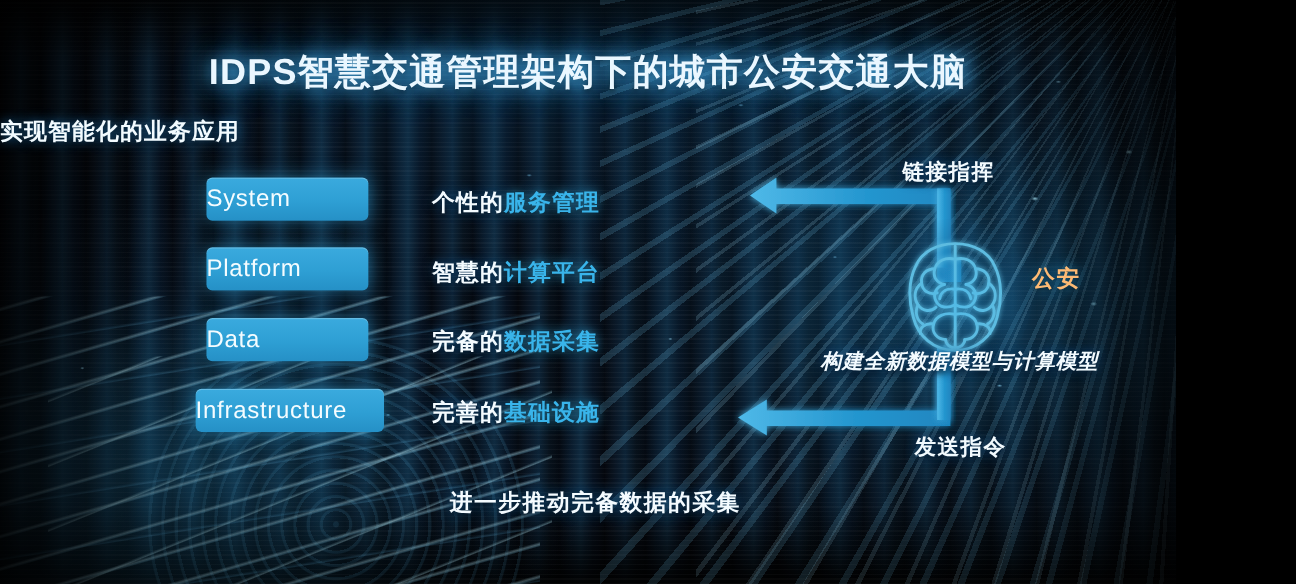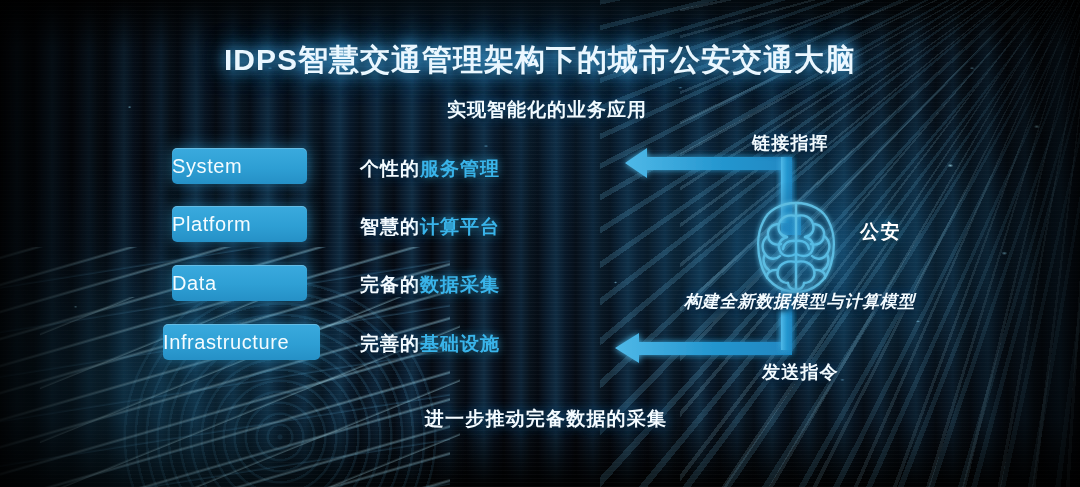--- a/index.html
+++ b/index.html
@@ -1,20 +1,20 @@
 <!DOCTYPE html>
 <html><head>
 <meta charset="utf-8">
 <style>
   html,body{margin:0;padding:0;background:#000;}
   body{font-family:"Liberation Sans","DejaVu Sans",sans-serif;}
 
   #stage{
     position:relative;
-    width:1080px;height:487px;
+    width:980px;height:487px;
     overflow:hidden;
     background:#04070d;
   }
 
   
   .bg{position:absolute;inset:0;overflow:hidden;}
 
   
   .bg-base{
     position:absolute;inset:0;
@@ -120,26 +120,25 @@
     position:absolute;left:0;right:0;top:40px;
     text-align:center;
     font-size:30px;font-weight:bold;
     color:#eaf7ff;
     letter-spacing:1px;
     text-shadow:0 0 14px rgba(80,190,255,.95), 0 0 28px rgba(40,150,220,.75), 0 2px 4px rgba(0,0,0,.9);
     white-space:nowrap;
   }
   #subtitle{
     position:absolute;left:0;right:0;top:97px;
-    text-align:center;
+    text-align:left;
     font-size:19px;font-weight:bold;
     color:#f2fbff;
     letter-spacing:1px;
     text-shadow:0 0 10px rgba(30,110,170,.9), 0 2px 4px rgba(0,0,0,.9);
-    margin-left:14px;
   }
 
   
   .btn{
     position:absolute;
     height:36px;
     border-radius:5px;
     display:flex;align-items:center;justify-content:flex-start;
     color:#f4fcff;
     font-size:20px;
@@ -321,21 +320,21 @@
           <path d="M76 40 C 82 44, 83 52, 79 58 C 75 64, 68 64, 64 60"></path>
           <path d="M48 45 C 55 44, 60 47, 61 53"></path>
           <path d="M48 66 C 56 64, 64 67, 66 74 C 68 81, 63 87, 56 87"></path>
           <path d="M66 74 C 73 73, 78 77, 77 82"></path>
           <path d="M56 87 C 56 91, 52 94, 48 94"></path>
           <path d="M79 58 C 82 64, 80 71, 75 74"></path>
         </g>
       </svg>
     </div>
 
-    <div class="sidelabel" style="left: 860px; top: 219px; color: #ffffff;">公安</div>
+    <div class="sidelabel" style="left: 860px; top: 219px; color: #fdba74;">公安</div>
 
     <div class="cap" style="left:684px;top:290px;font-style:italic;">构建全新数据模型与计算模型</div>
 
     <div class="arrowcap" style="left:752px;top:131px;">链接指挥</div>
 
     <div class="arrowcap" style="left:762px;top:360px;">发送指令</div>
 
     <div id="bottomtext">进一步推动完备数据的采集</div>
 
   </div>

